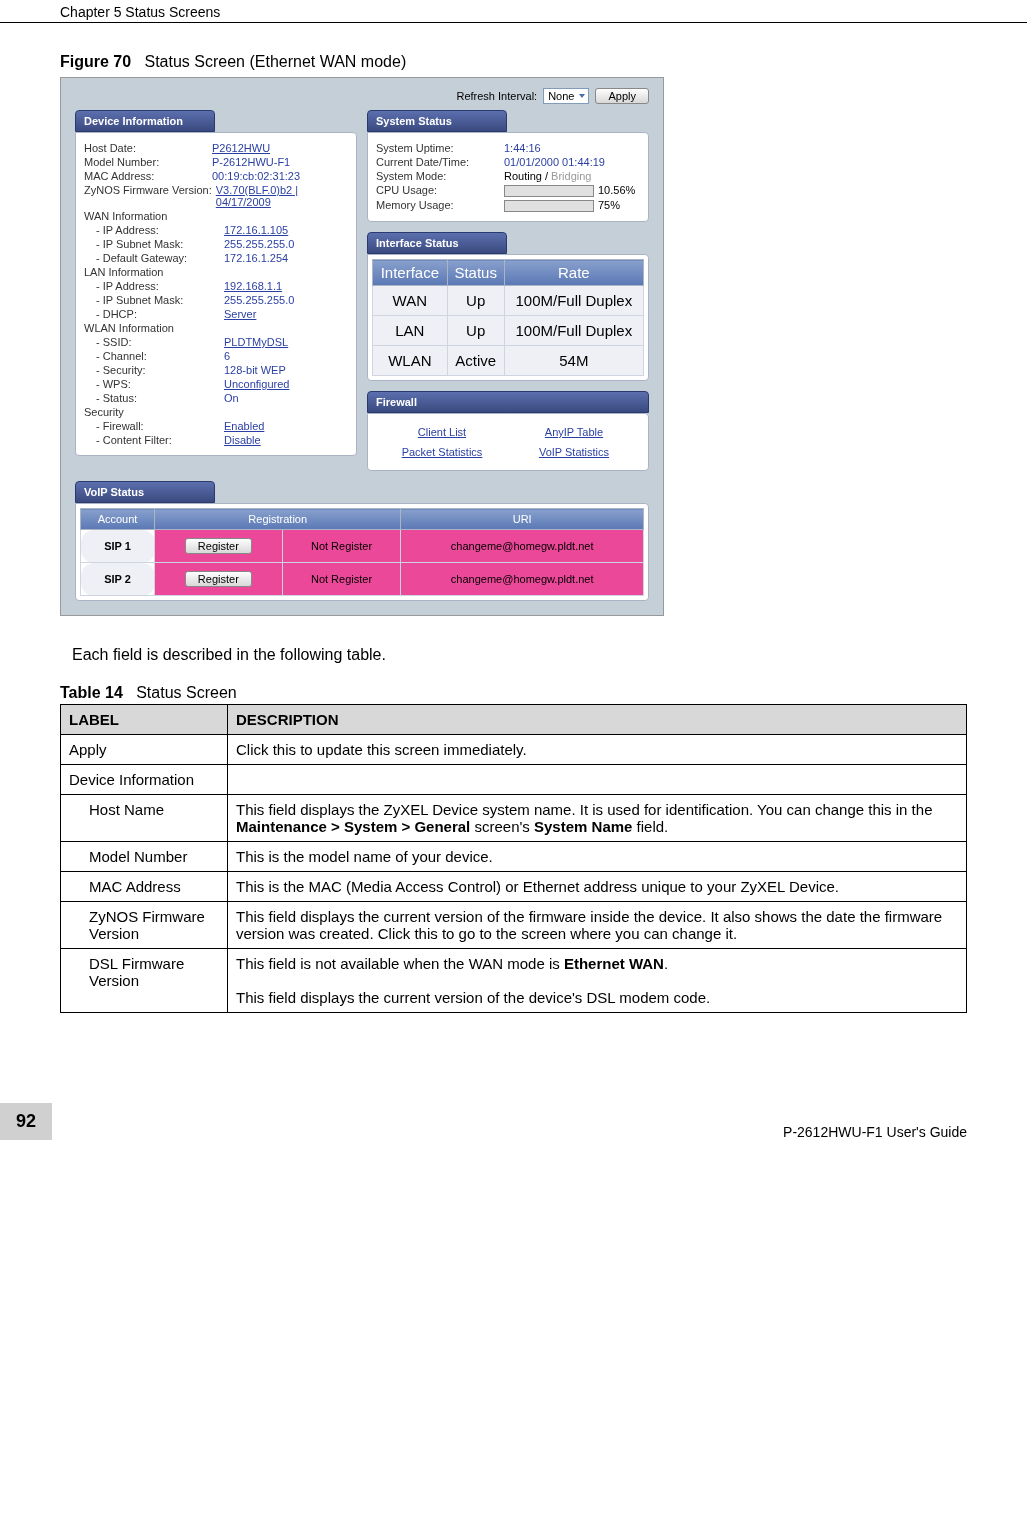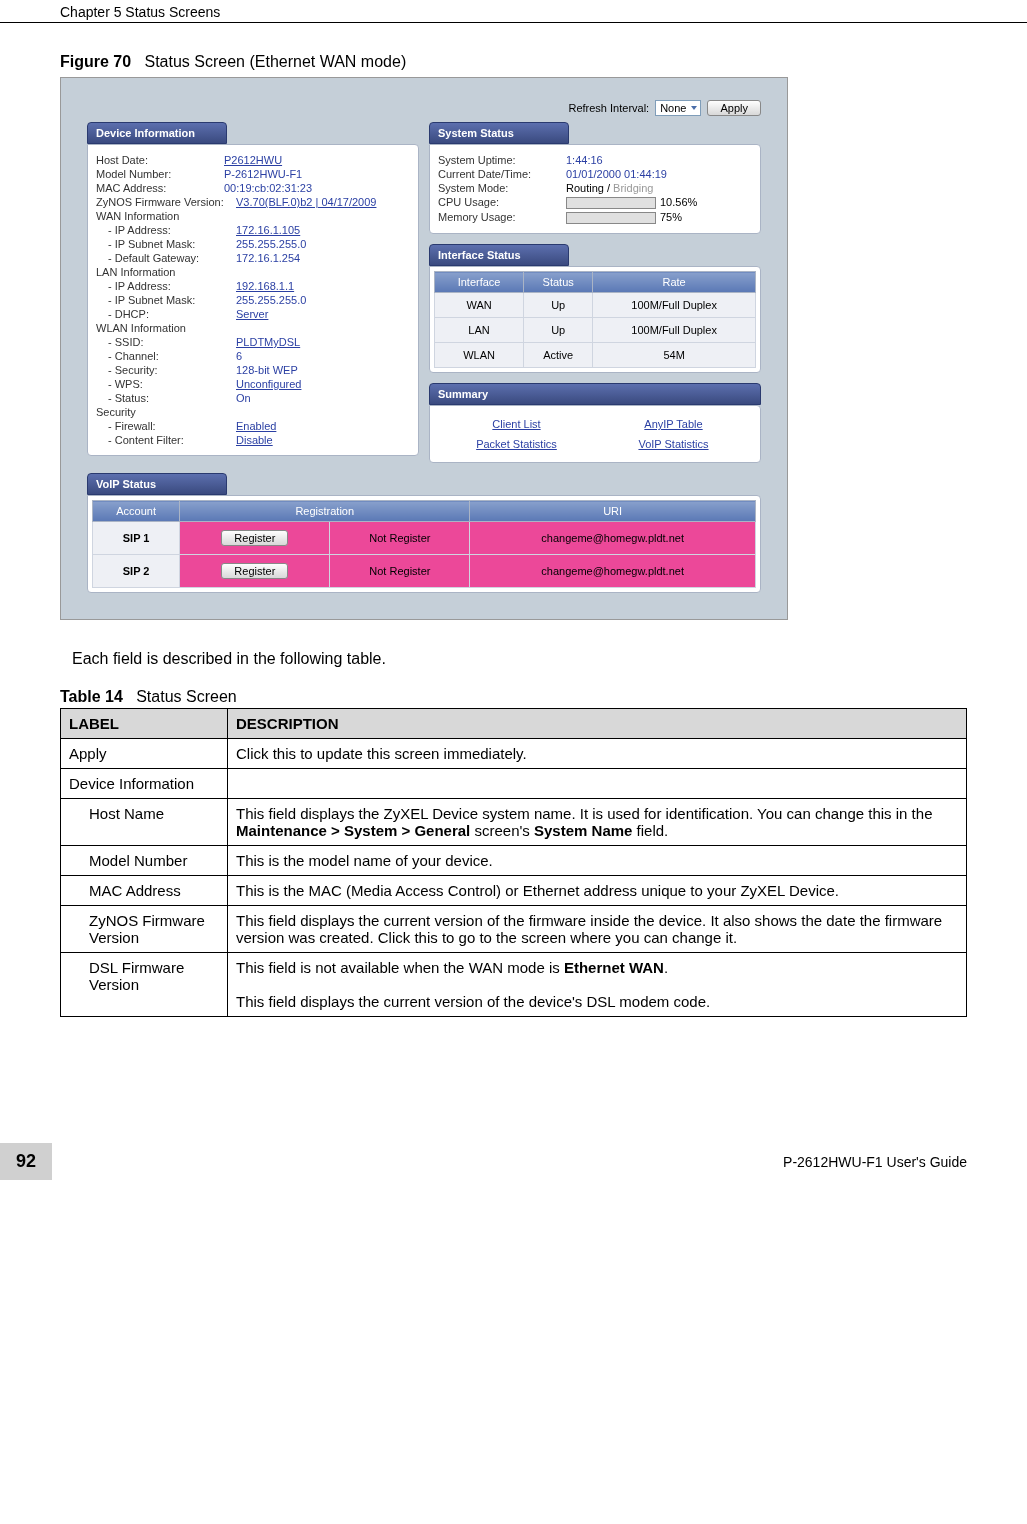--- a/index.html
+++ b/index.html
@@ -1,56 +1,56 @@
 <!DOCTYPE html>
 <html><head>
   <meta charset="utf-8">
   <style>
     * { box-sizing: border-box; margin: 0; padding: 0; }
     body { font-family: Verdana, Arial, sans-serif; background: #fff; width: 1027px; }
     .page-header-line { border-bottom: 1px solid #000; display: flex; justify-content: space-between; padding: 4px 60px 2px; font-size: 14px; }
     .page-content { padding: 30px 60px; }
     .fig-caption { font-size: 16px; margin-bottom: 6px; }
     .fig-caption b { font-weight: bold; }
-    .screenshot { border: 1px solid #999; background: #c5cfd8; width: 728px; padding: 16px; margin-bottom: 30px; }
+    .screenshot { border: 1px solid #999; background: #c5cfd8; width: 604px; padding: 4px; margin-bottom: 30px; }
     .ss-top { display: flex; justify-content: flex-end; align-items: center; padding: 6px 10px; font-size: 11px; gap: 6px; }
     .ss-select { background: #fff; border: 1px solid #7f9db9; color: #000; padding: 1px 14px 1px 4px; font-size: 11px; position: relative; }
     .ss-select::after { content: ""; position: absolute; right: 3px; top: 5px; border-left: 3px solid transparent; border-right: 3px solid transparent; border-top: 4px solid #4a6ea9; }
     .ss-btn { background: linear-gradient(#fefefe,#d8d8d8); border: 1px solid #888; border-radius: 3px; padding: 1px 12px; font-size: 11px; cursor: pointer; }
     .ss-columns { display: flex; gap: 10px; padding: 0 10px 10px; align-items: flex-start; }
     .ss-col { flex: 1; }
     .panel-header { background: linear-gradient(#5c6fae,#3a4a7f); color: #fff; font-weight: bold; font-size: 11px; padding: 4px 8px; border-radius: 4px 4px 0 0; border: 1px solid #2a3a6f; display: inline-block; min-width: 140px; }
     .panel-body { background: #fff; border-radius: 0 4px 4px 4px; padding: 8px; font-size: 11px; border: 1px solid #aab4c5; }
     .kv { display: flex; padding: 1px 0; }
     .kv-label { width: 128px; color: #333; }
     .kv-value { color: #2a3fa3; }
     .kv-value.link { text-decoration: underline; cursor: pointer; }
     .kv-grey { color: #999; }
     .indent { padding-left: 12px; }
     .bar-wrap { display: inline-block; width: 90px; height: 12px; background: #e0e0e0; border: 1px solid #888; vertical-align: middle; margin-right: 4px; }
     .bar-fill { height: 100%; background: linear-gradient(#4d8fff,#1a5ee0); }
-    .int-table { width: 100%; border-collapse: collapse; font-size: 11px; }
+    .int-table { width: 100%; border-collapse: collapse; font-size: 15px; }
     .int-table th { background: linear-gradient(#88a0cc,#5a78b5); color: #fff; padding: 4px; font-weight: normal; border: 1px solid #aab4c5; }
     .int-table td { background: #eef0f5; padding: 6px 4px; text-align: center; border: 1px solid #cfd5e0; }
     .sum-links { display: flex; padding: 4px 0; text-align: center; }
     .sum-links a { color: #2a3fa3; text-decoration: underline; font-size: 11px; width: 50%; cursor: pointer; }
     .voip-section { padding: 0 10px 10px; }
     .voip-table { width: 100%; border-collapse: collapse; font-size: 11px; }
     .voip-table th { background: linear-gradient(#88a0cc,#5a78b5); color: #fff; padding: 4px; font-weight: normal; border: 1px solid #aab4c5; }
     .voip-table td { background: #ec4899; padding: 8px; text-align: center; border: 1px solid #cfd5e0; }
-    .voip-table td:first-child { font-weight: bold; background: #eef0f5; }
+    .voip-table td:first-child { font-weight: bold; background: #eef0f5; border-radius: 13px; }
     .sec-gap { height: 10px; }
     .body-text { font-size: 16px; margin: 20px 12px; }
     .tbl-caption { font-size: 16px; margin-bottom: 2px; }
     .desc-table { width: 100%; border-collapse: collapse; font-size: 15px; }
     .desc-table th { background: #d8d8d8; text-align: left; padding: 6px 8px; border: 1px solid #000; }
     .desc-table td { padding: 6px 8px; border: 1px solid #000; vertical-align: top; }
     .desc-table .col1 { width: 167px; }
     .desc-table .sub { padding-left: 28px; }
-    .page-footer { display: flex; align-items: center; margin-top: 96px; }
+    .page-footer { display: flex; align-items: flex-end; margin-top: 60px; }
     .pgnum-box { background: #d0d0d0; padding: 8px 16px; font-size: 18px; font-weight: bold; }
     .footer-right { margin-left: auto; padding-right: 60px; font-size: 14px; }
   </style>
 </head>
 <body>
 
 <div class="page-header-line">
   <span>Chapter 5 Status Screens</span>
 </div>
 
@@ -197,21 +197,21 @@
                 </tr>
             <tr>
                   <td>WLAN</td>
                   <td>Active</td>
                   <td>54M</td>
                 </tr>
           </tbody>
             </table>
         </div>
         <div class="sec-gap"></div>
-        <div class="panel-header" style="display:block">Summary</div>
+        <div class="panel-header" style="display:block">Firewall</div>
         <div class="panel-body">
           <div class="sum-links">
               <a>Client List</a>
               <a>AnyIP Table</a>
             </div>
           <div class="sum-links">
               <a>Packet Statistics</a>
               <a>VoIP Statistics</a>
             </div>
         </div>

